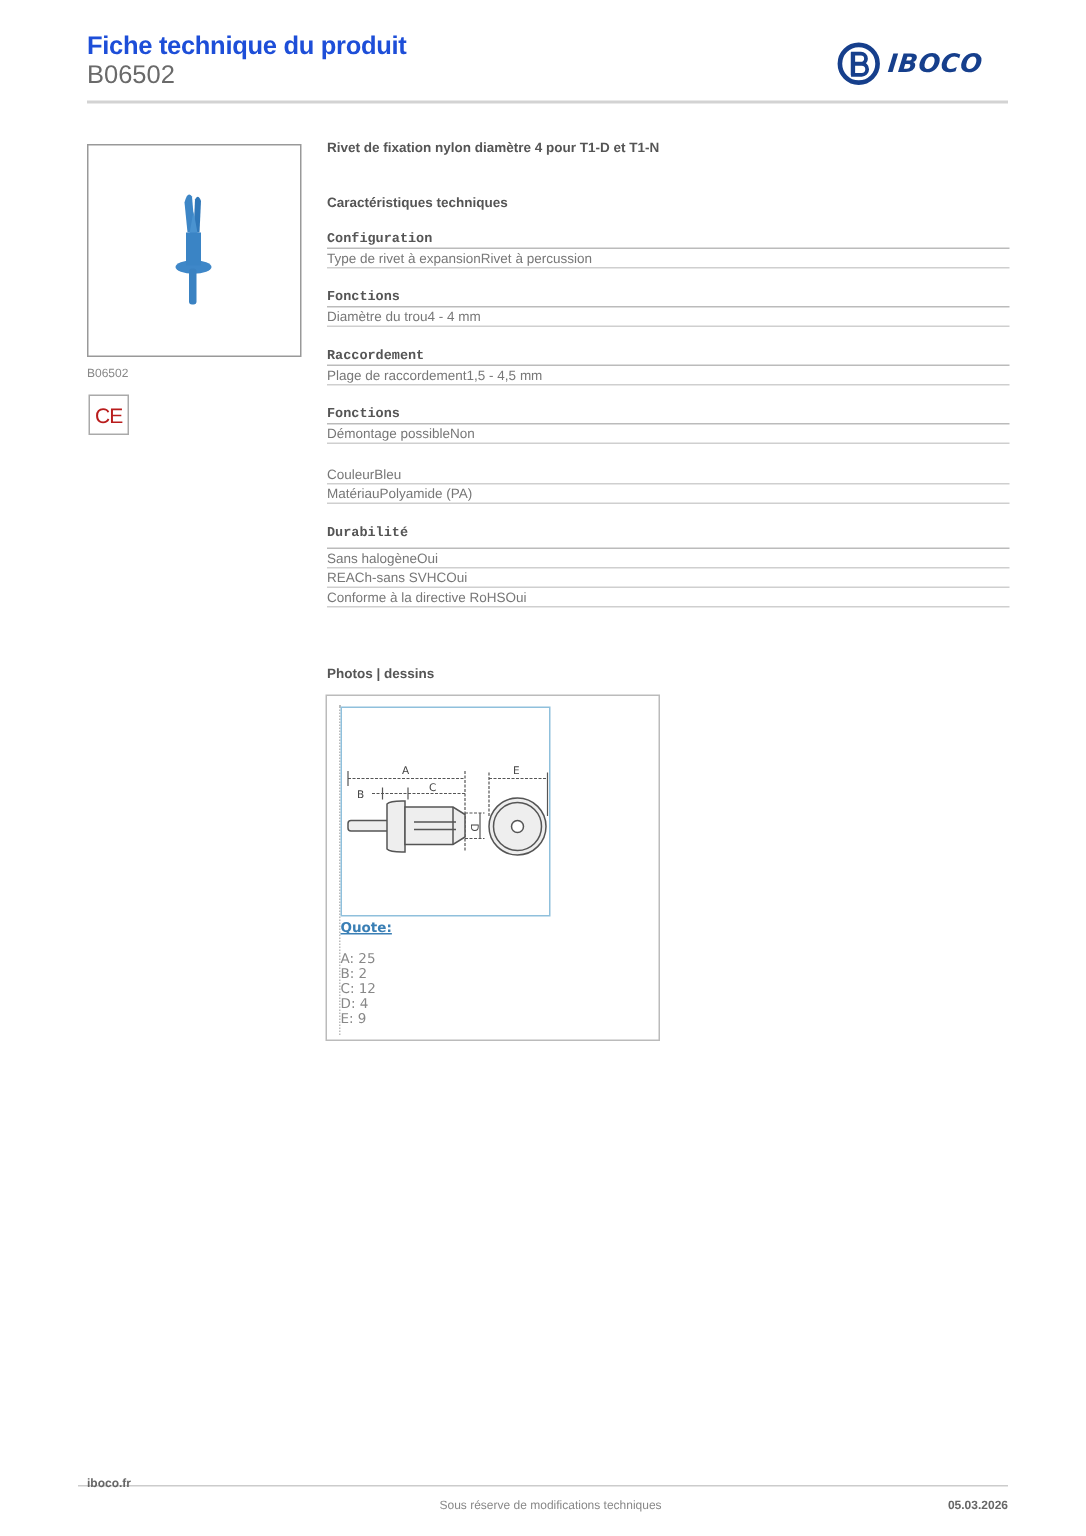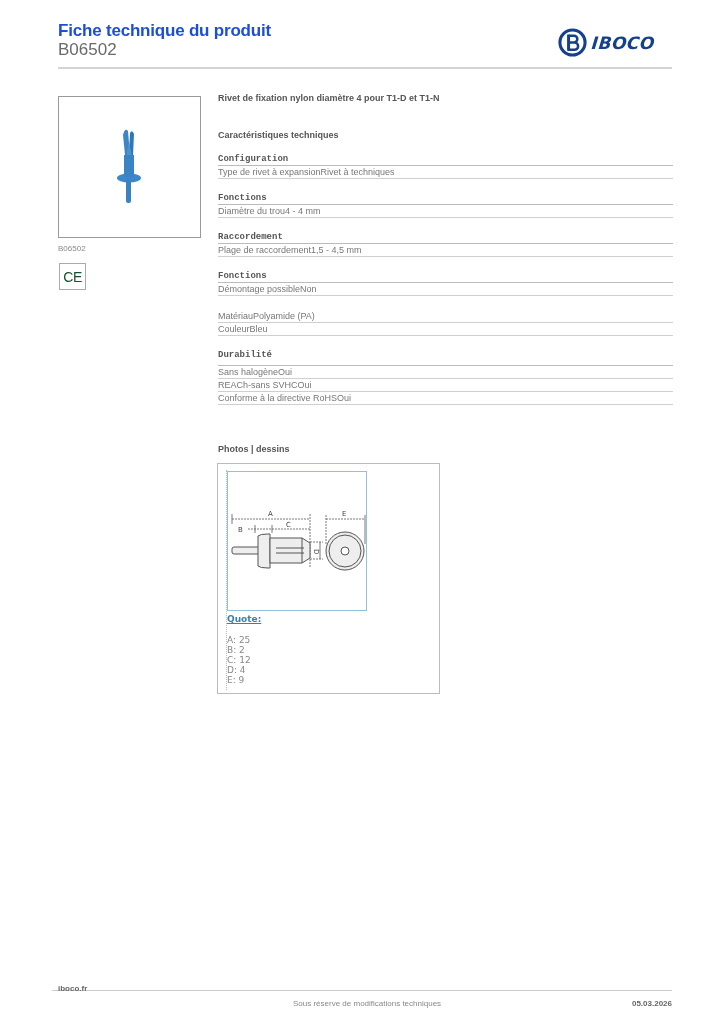--- a/index.html
+++ b/index.html
@@ -10,21 +10,21 @@
   .header-code { position: absolute; left: 58px; top: 40px; font-size: 17px; color: #6a6a6a; }
   .header-rule { position: absolute; left: 58px; top: 67px; width: 614px; height: 2px; background: #d3d3d3; }
 
   .logo { position: absolute; left: 558px; top: 28px; display: flex; align-items: center; gap: 5px; }
   .logo-mark { width: 29px; height: 29px; }
   .logo-text { font-family: "DejaVu Sans", sans-serif; font-weight: bold; font-style: italic; font-size: 17px; color: #163f8c; letter-spacing: 0.5px; transform: skewX(-6deg); }
 
   .product-image-frame { position: absolute; left: 58px; top: 96px; width: 143px; height: 142px; border: 1px solid #999; background: #fff; }
   .product-image-frame svg { position: absolute; left: 0; top: 0; }
   .image-caption { position: absolute; left: 58px; top: 244px; font-size: 8px; color: #888; }
-  .ce-badge { position: absolute; left: 59px; top: 263px; width: 27px; height: 27px; border: 1px solid #aaa; display: flex; align-items: center; justify-content: center; font-size: 14px; color: #14532d; letter-spacing: -0.5px; }
+  .ce-badge { position: absolute; left: 59px; top: 263px; width: 27px; height: 27px; border: 1px solid #aaa; display: flex; align-items: center; justify-content: center; font-size: 14px; color: #b91c1c; letter-spacing: -0.5px; }
 
   .main { position: absolute; left: 218px; top: 93px; width: 455px; }
   .product-desc { font-size: 9px; font-weight: bold; color: #555; height: 12px; }
   .specs-heading { font-size: 9px; font-weight: bold; color: #555; margin-top: 25px; }
   .group { margin-top: 14px; }
   .group:first-of-type { margin-top: 13px; }
   .group-title { font-size: 9px; font-weight: bold; color: #555; height: 12px; border-bottom: 1.5px solid #bbb; font-family: Liberation Mono, monospace; }
   .spec-row { display: flex; justify-content: flex-start; font-size: 9px; color: #777; height: 13px; line-height: 12px; border-bottom: 1.5px solid #cfcfcf; }
 
   .photos-heading { position: absolute; left: 218px; top: 444px; font-size: 9px; font-weight: bold; color: #555; }
@@ -71,21 +71,21 @@
 <div class="ce-badge">CE</div>
 
 <div class="main">
   <div class="product-desc">Rivet de fixation nylon diamètre 4 pour T1-D et T1-N</div>
   <div class="specs-heading">Caractéristiques techniques</div>
 
   <div class="group">
     <div class="group-title">Configuration</div>
     <div class="spec-row">
       <span>Type de rivet à expansion</span>
-      <span>Rivet à techniques</span>
+      <span>Rivet à percussion</span>
     </div>
   </div>
 
   <div class="group">
     <div class="group-title">Fonctions</div>
     <div class="spec-row">
       <span>Diamètre du trou</span>
       <span>4 - 4 mm</span>
     </div>
   </div>
@@ -101,26 +101,26 @@
   <div class="group">
     <div class="group-title">Fonctions</div>
     <div class="spec-row">
       <span>Démontage possible</span>
       <span>Non</span>
     </div>
   </div>
 
   <div class="group">
     <div class="spec-row">
+      <span>Couleur</span>
+      <span>Bleu</span>
+    </div>
+    <div class="spec-row">
       <span>Matériau</span>
       <span>Polyamide (PA)</span>
-    </div>
-    <div class="spec-row">
-      <span>Couleur</span>
-      <span>Bleu</span>
     </div>
   </div>
 
   <div class="group">
     <div class="group-title" style="height:16px;">Durabilité</div>
     <div class="spec-row">
       <span>Sans halogène</span>
       <span>Oui</span>
     </div>
     <div class="spec-row">

